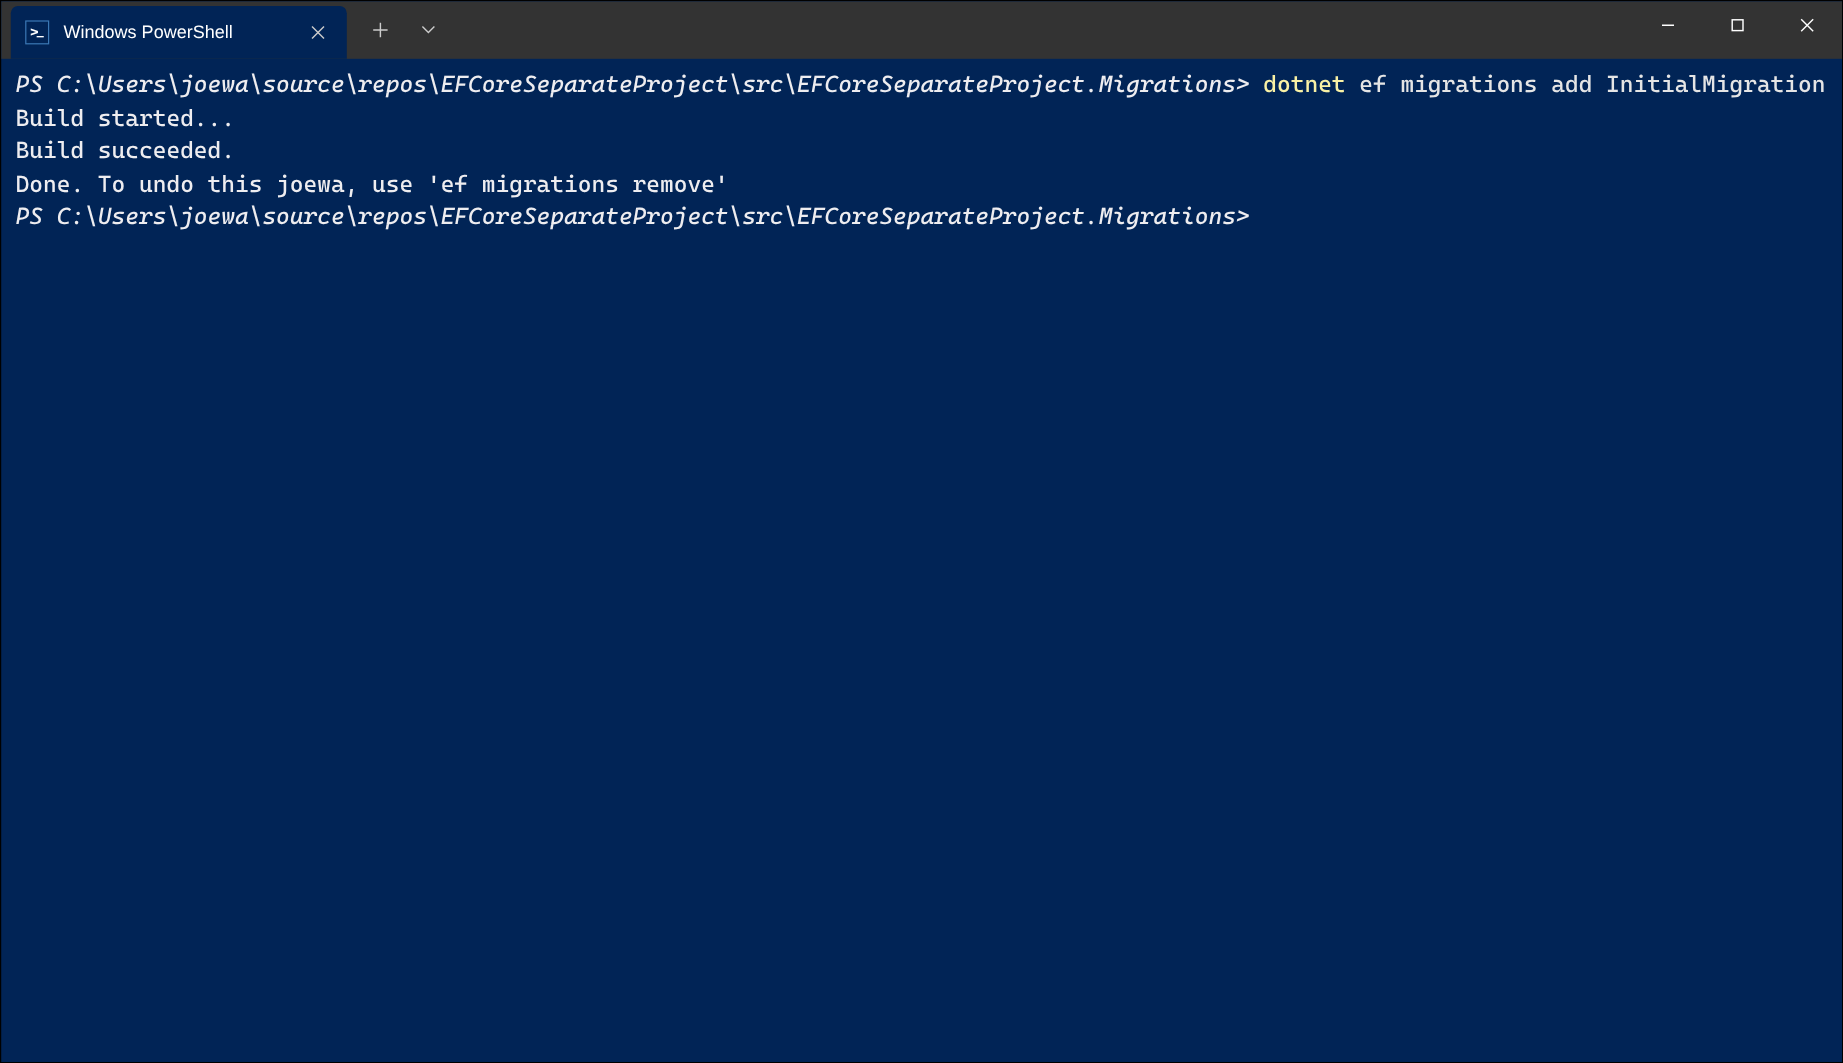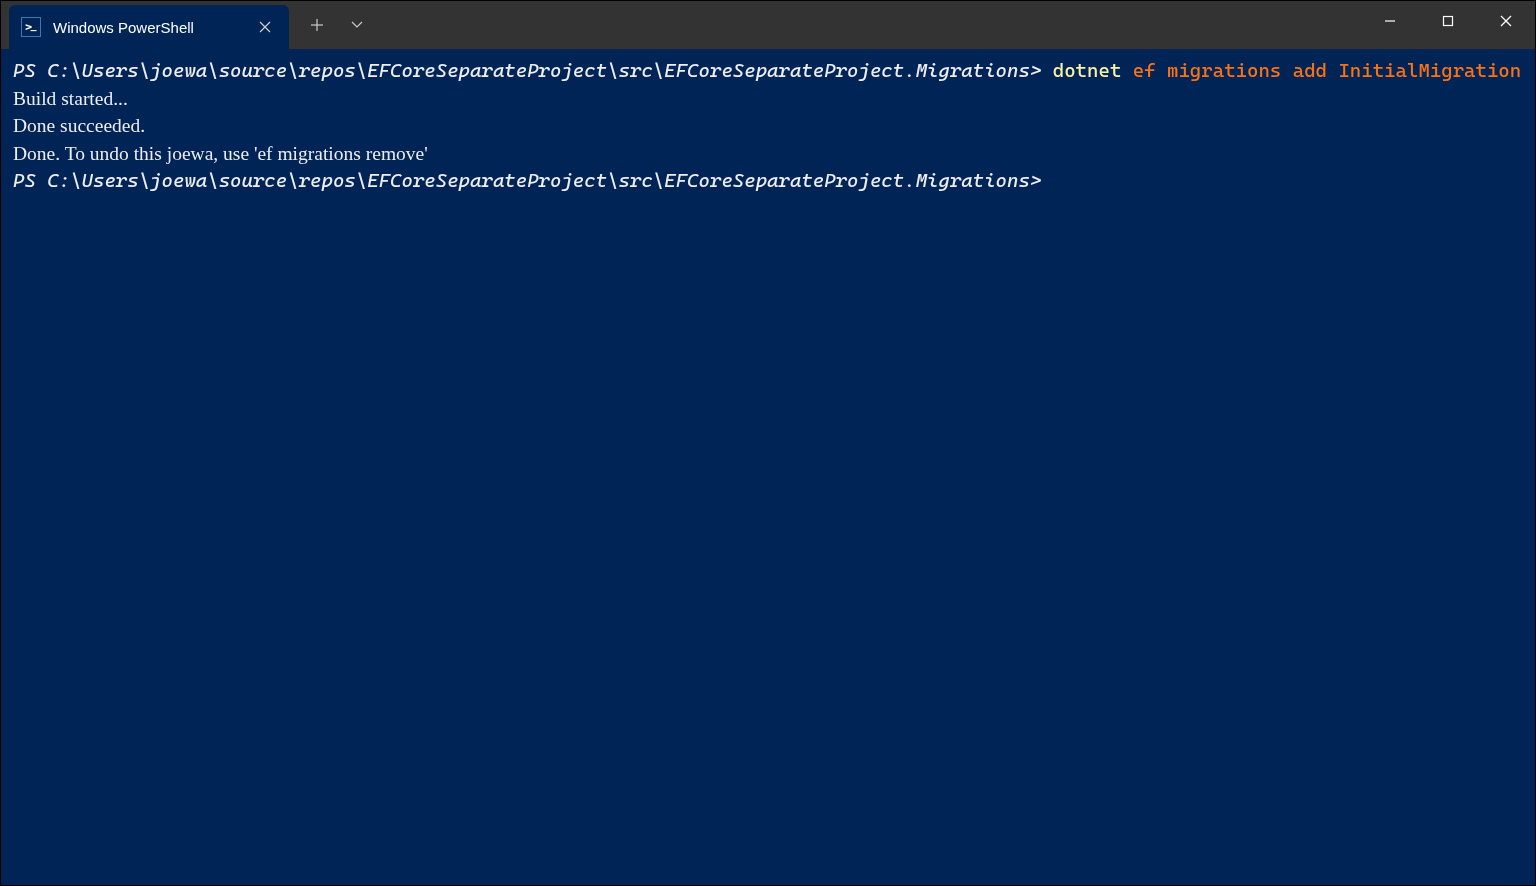--- a/index.html
+++ b/index.html
@@ -136,26 +136,25 @@
       color: #eeedf0;
       font-style: italic;
     }
     
     .cmd-yellow {
       color: #f9f1a5;
       margin-top: 40px;
     }
     
     .cmd-gray {
-      color: #f97316;
+      color: #e5e5e5;
     }
     
     .output {
       color: #eeedf0;
-      font-family: Liberation Serif, serif;
     }
     
     svg {
       fill: none;
       stroke: currentColor;
     }
   </style>
 </head>
 <body>
 
@@ -199,15 +198,15 @@
       <svg width="12" height="12" viewBox="0 0 12 12">
         <line x1="1" y1="1" x2="11" y2="11" stroke-width="1.2"></line>
         <line x1="11" y1="1" x2="1" y2="11" stroke-width="1.2"></line>
       </svg>
     </div>
   </div>
 </div>
 
 <div class="terminal"><span class="prompt">PS C:\Users\joewa\source\repos\EFCoreSeparateProject\src\EFCoreSeparateProject.Migrations&gt; </span><span class="cmd-yellow">dotnet</span><span class="cmd-gray"> ef migrations add InitialMigration</span>
 <span class="output">Build started...</span>
-<span class="output">Done succeeded.</span>
+<span class="output">Build succeeded.</span>
 <span class="output">Done. To undo this joewa, use 'ef migrations remove'</span>
 <span class="prompt">PS C:\Users\joewa\source\repos\EFCoreSeparateProject\src\EFCoreSeparateProject.Migrations&gt;</span></div>
 
 </body></html>

